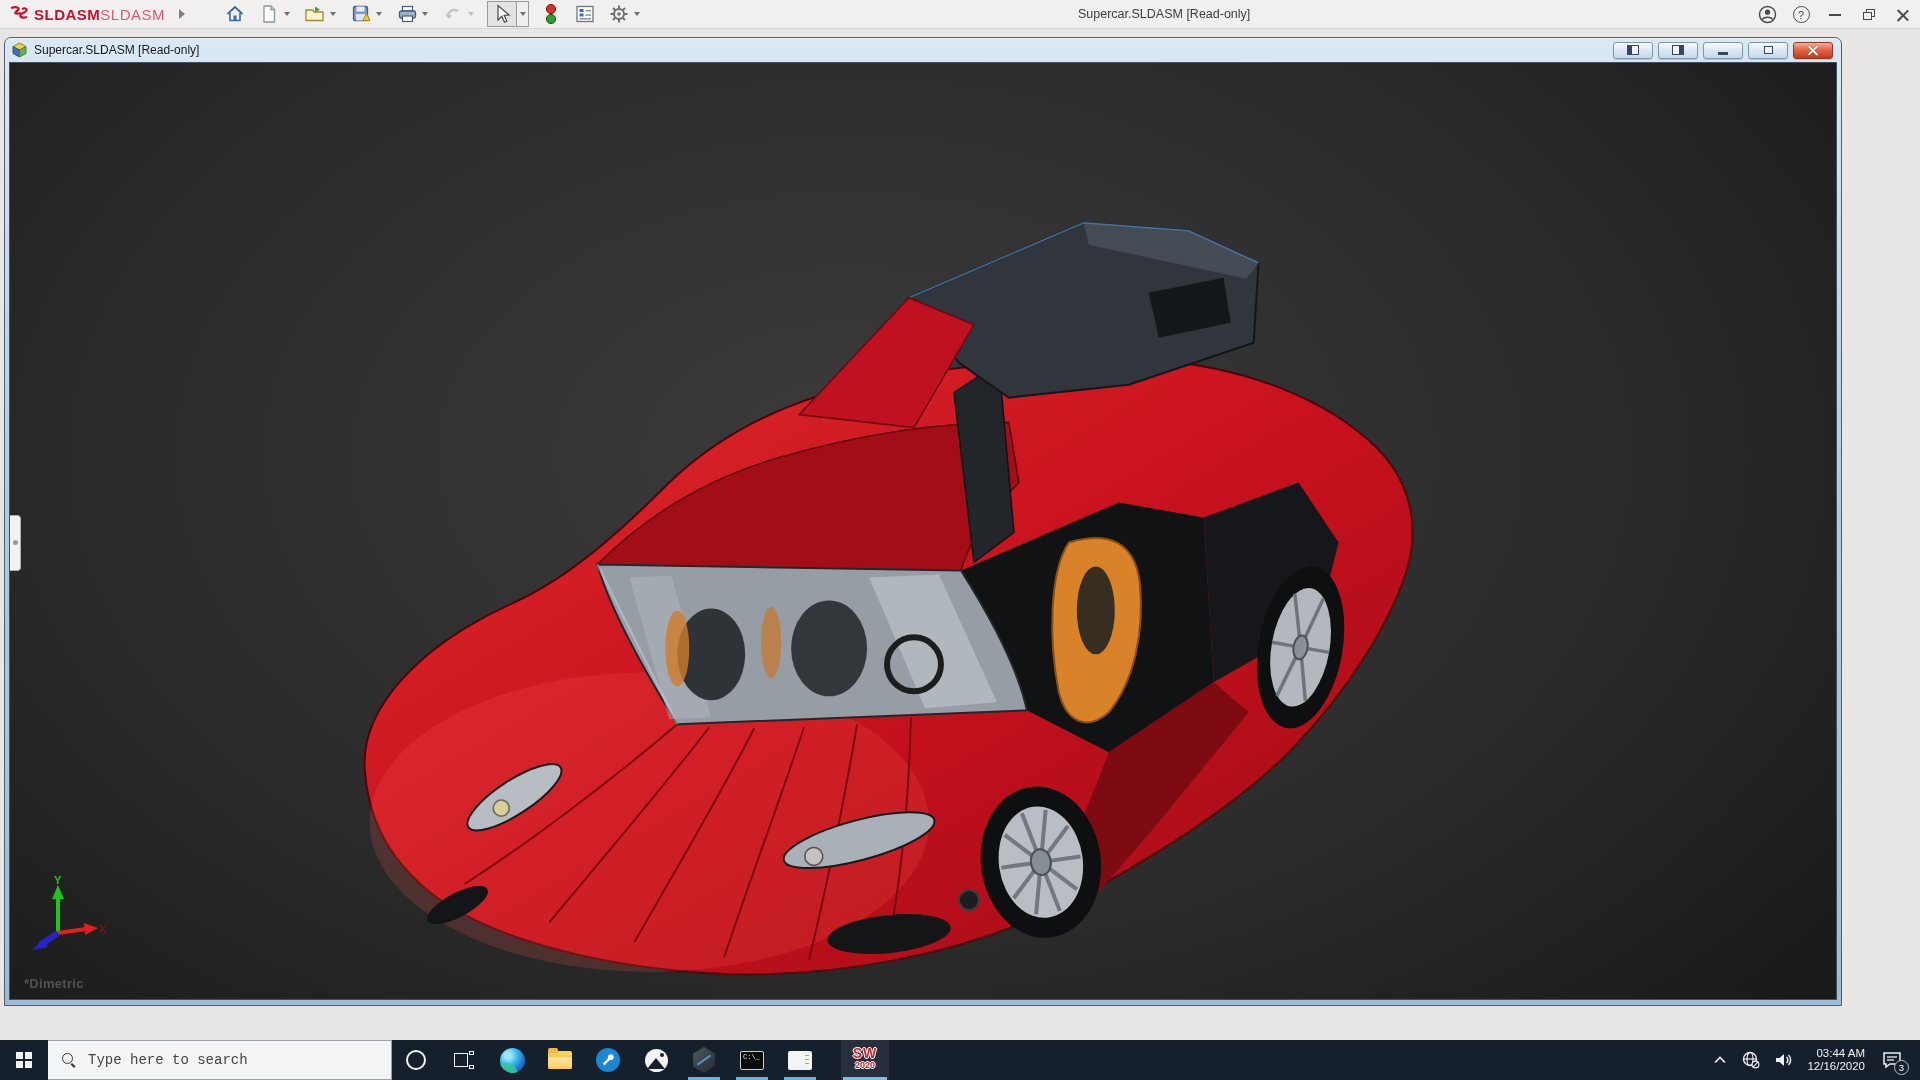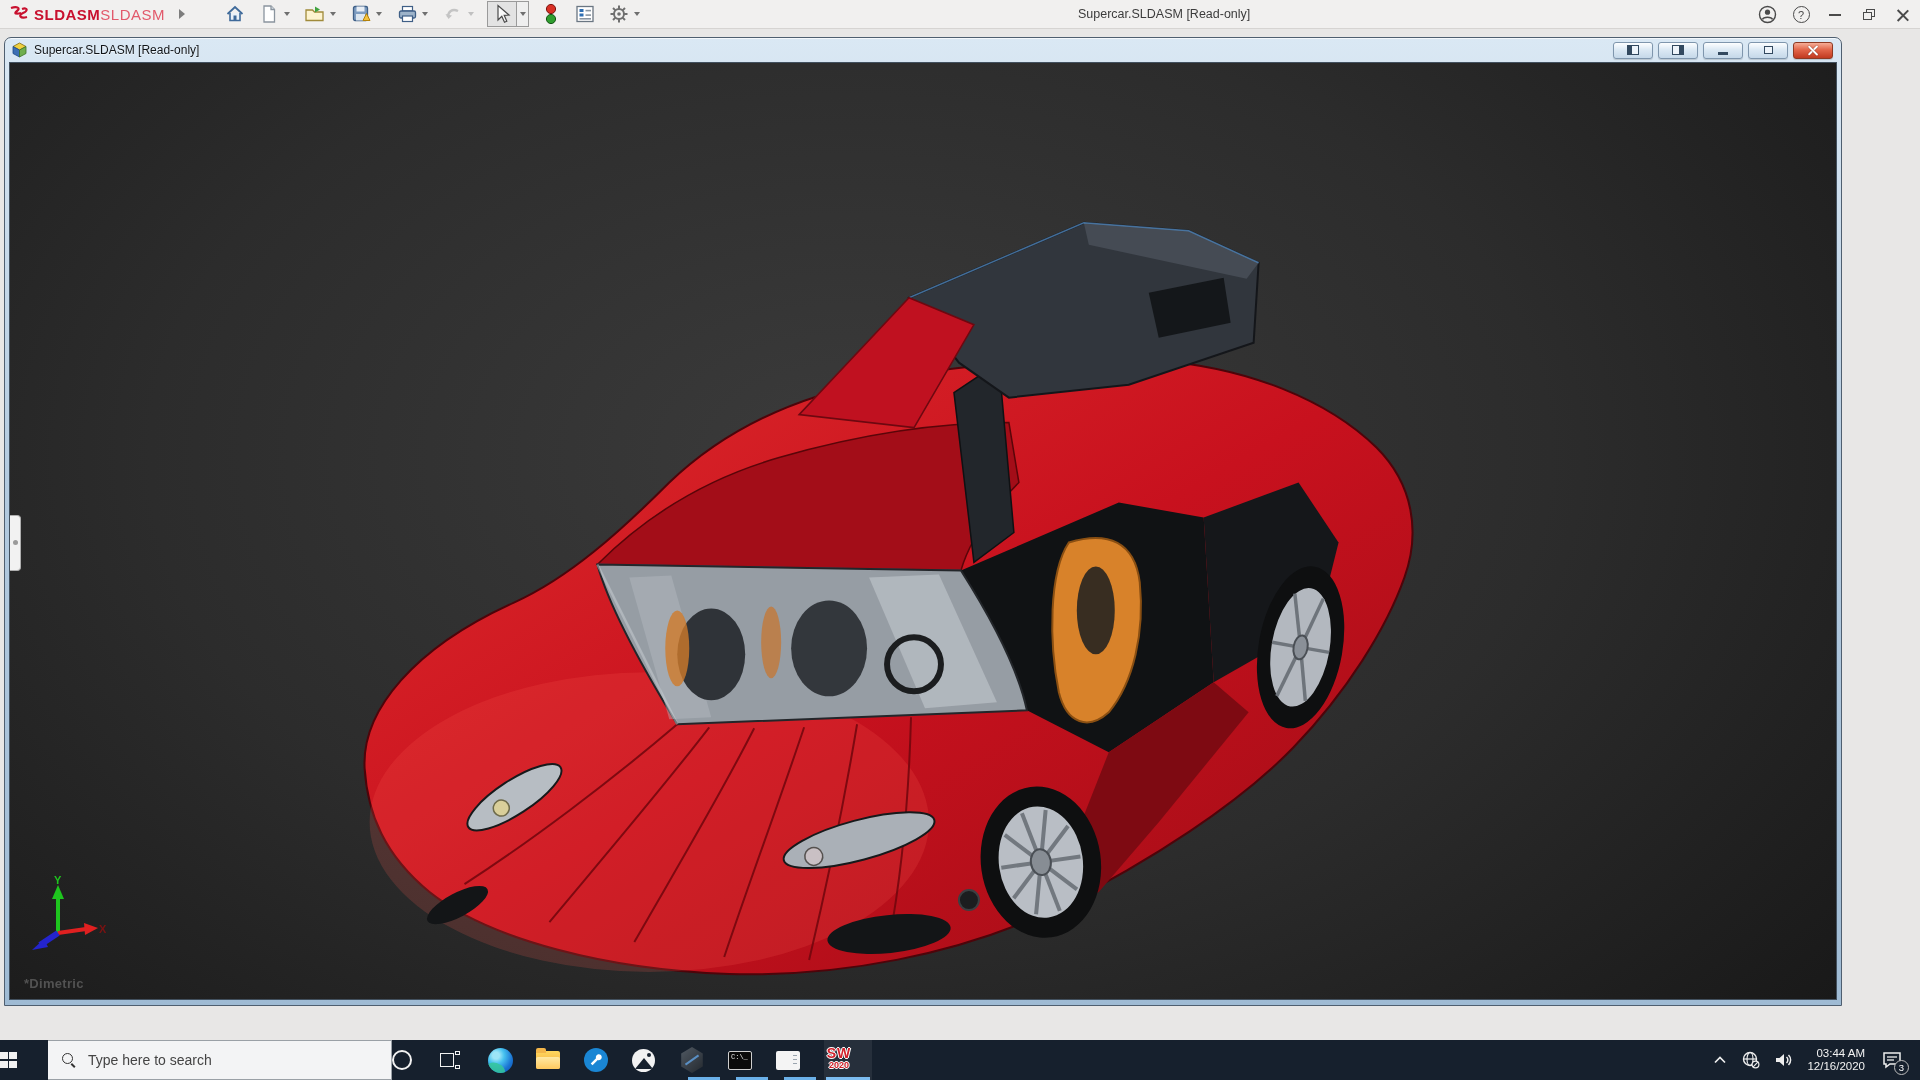--- a/index.html
+++ b/index.html
@@ -74,30 +74,30 @@
     border-radius:50%; background:#9a9a9a; }
 
   .triad { position:absolute; left:18px; bottom:48px; width:78px; height:76px; }
   .triad text { font-family:"Liberation Sans",sans-serif; font-weight:bold; }
   .view-label { position:absolute; left:14px; bottom:8px; font-size:13px; font-weight:bold;
     color:#525252; letter-spacing:.3px; }
 
   
   .taskbar { position:absolute; left:0; bottom:0; width:1920px; height:40px;
     background:#16202d; display:flex; align-items:stretch; }
-  .tb-btn { position:relative; width:48px; display:flex; align-items:center; justify-content:flex-start; }
+  .tb-btn { position:relative; width:48px; display:flex; align-items:center; justify-content:center; }
   .tb-btn.running::after { content:""; position:absolute; bottom:0; left:8px; right:8px; height:3px; background:#6ab0e8; }
-  .tb-btn.active { background:rgba(255,255,255,.07); }
+  .tb-btn.active { background:rgba(255,255,255,.07);margin-left:17px; }
   .tb-btn.active::after { left:2px; right:2px; background:#7cbcf0; }
   .start { width:48px; }
   .win-logo { display:grid; grid-template-columns:7.5px 7.5px; grid-template-rows:7.5px 7.5px; gap:1.5px; }
   .win-logo span { background:#f2f2f2; }
   .searchbox { width:344px; background:#f3f4f5; display:flex; align-items:center; border:1px solid #9aa0a6; border-left:none; }
   .searchbox input { border:none; outline:none; background:transparent; font-size:14px; color:#8b5cf6;
-    font-family:Liberation Sans, sans-serif; width:260px; }
+    font-family:Liberation Mono, monospace; width:260px; }
   .searchbox input::placeholder { color:#444; opacity:1; }
   .search-glyph { position:relative; width:14px; height:14px; margin:0 12px 0 14px; }
   .search-glyph::before { content:""; position:absolute; left:0; top:0; width:9px; height:9px;
     border:1.6px solid #333; border-radius:50%; }
   .search-glyph::after { content:""; position:absolute; left:9.5px; top:9.5px; width:5px; height:1.8px;
     background:#333; transform:rotate(45deg); transform-origin:0 0; }
   .cortana-ring { width:20px; height:20px; border:2px solid #f2f2f2; border-radius:50%; }
   .taskview-glyph { position:relative; width:20px; height:18px; }
   .taskview-glyph .tv1 { position:absolute; left:0; top:2px; width:14px; height:14px; border:1.6px solid #f2f2f2; }
   .taskview-glyph .tv2 { position:absolute; right:0; top:0; width:5px; height:4px; border:1.4px solid #f2f2f2; }

